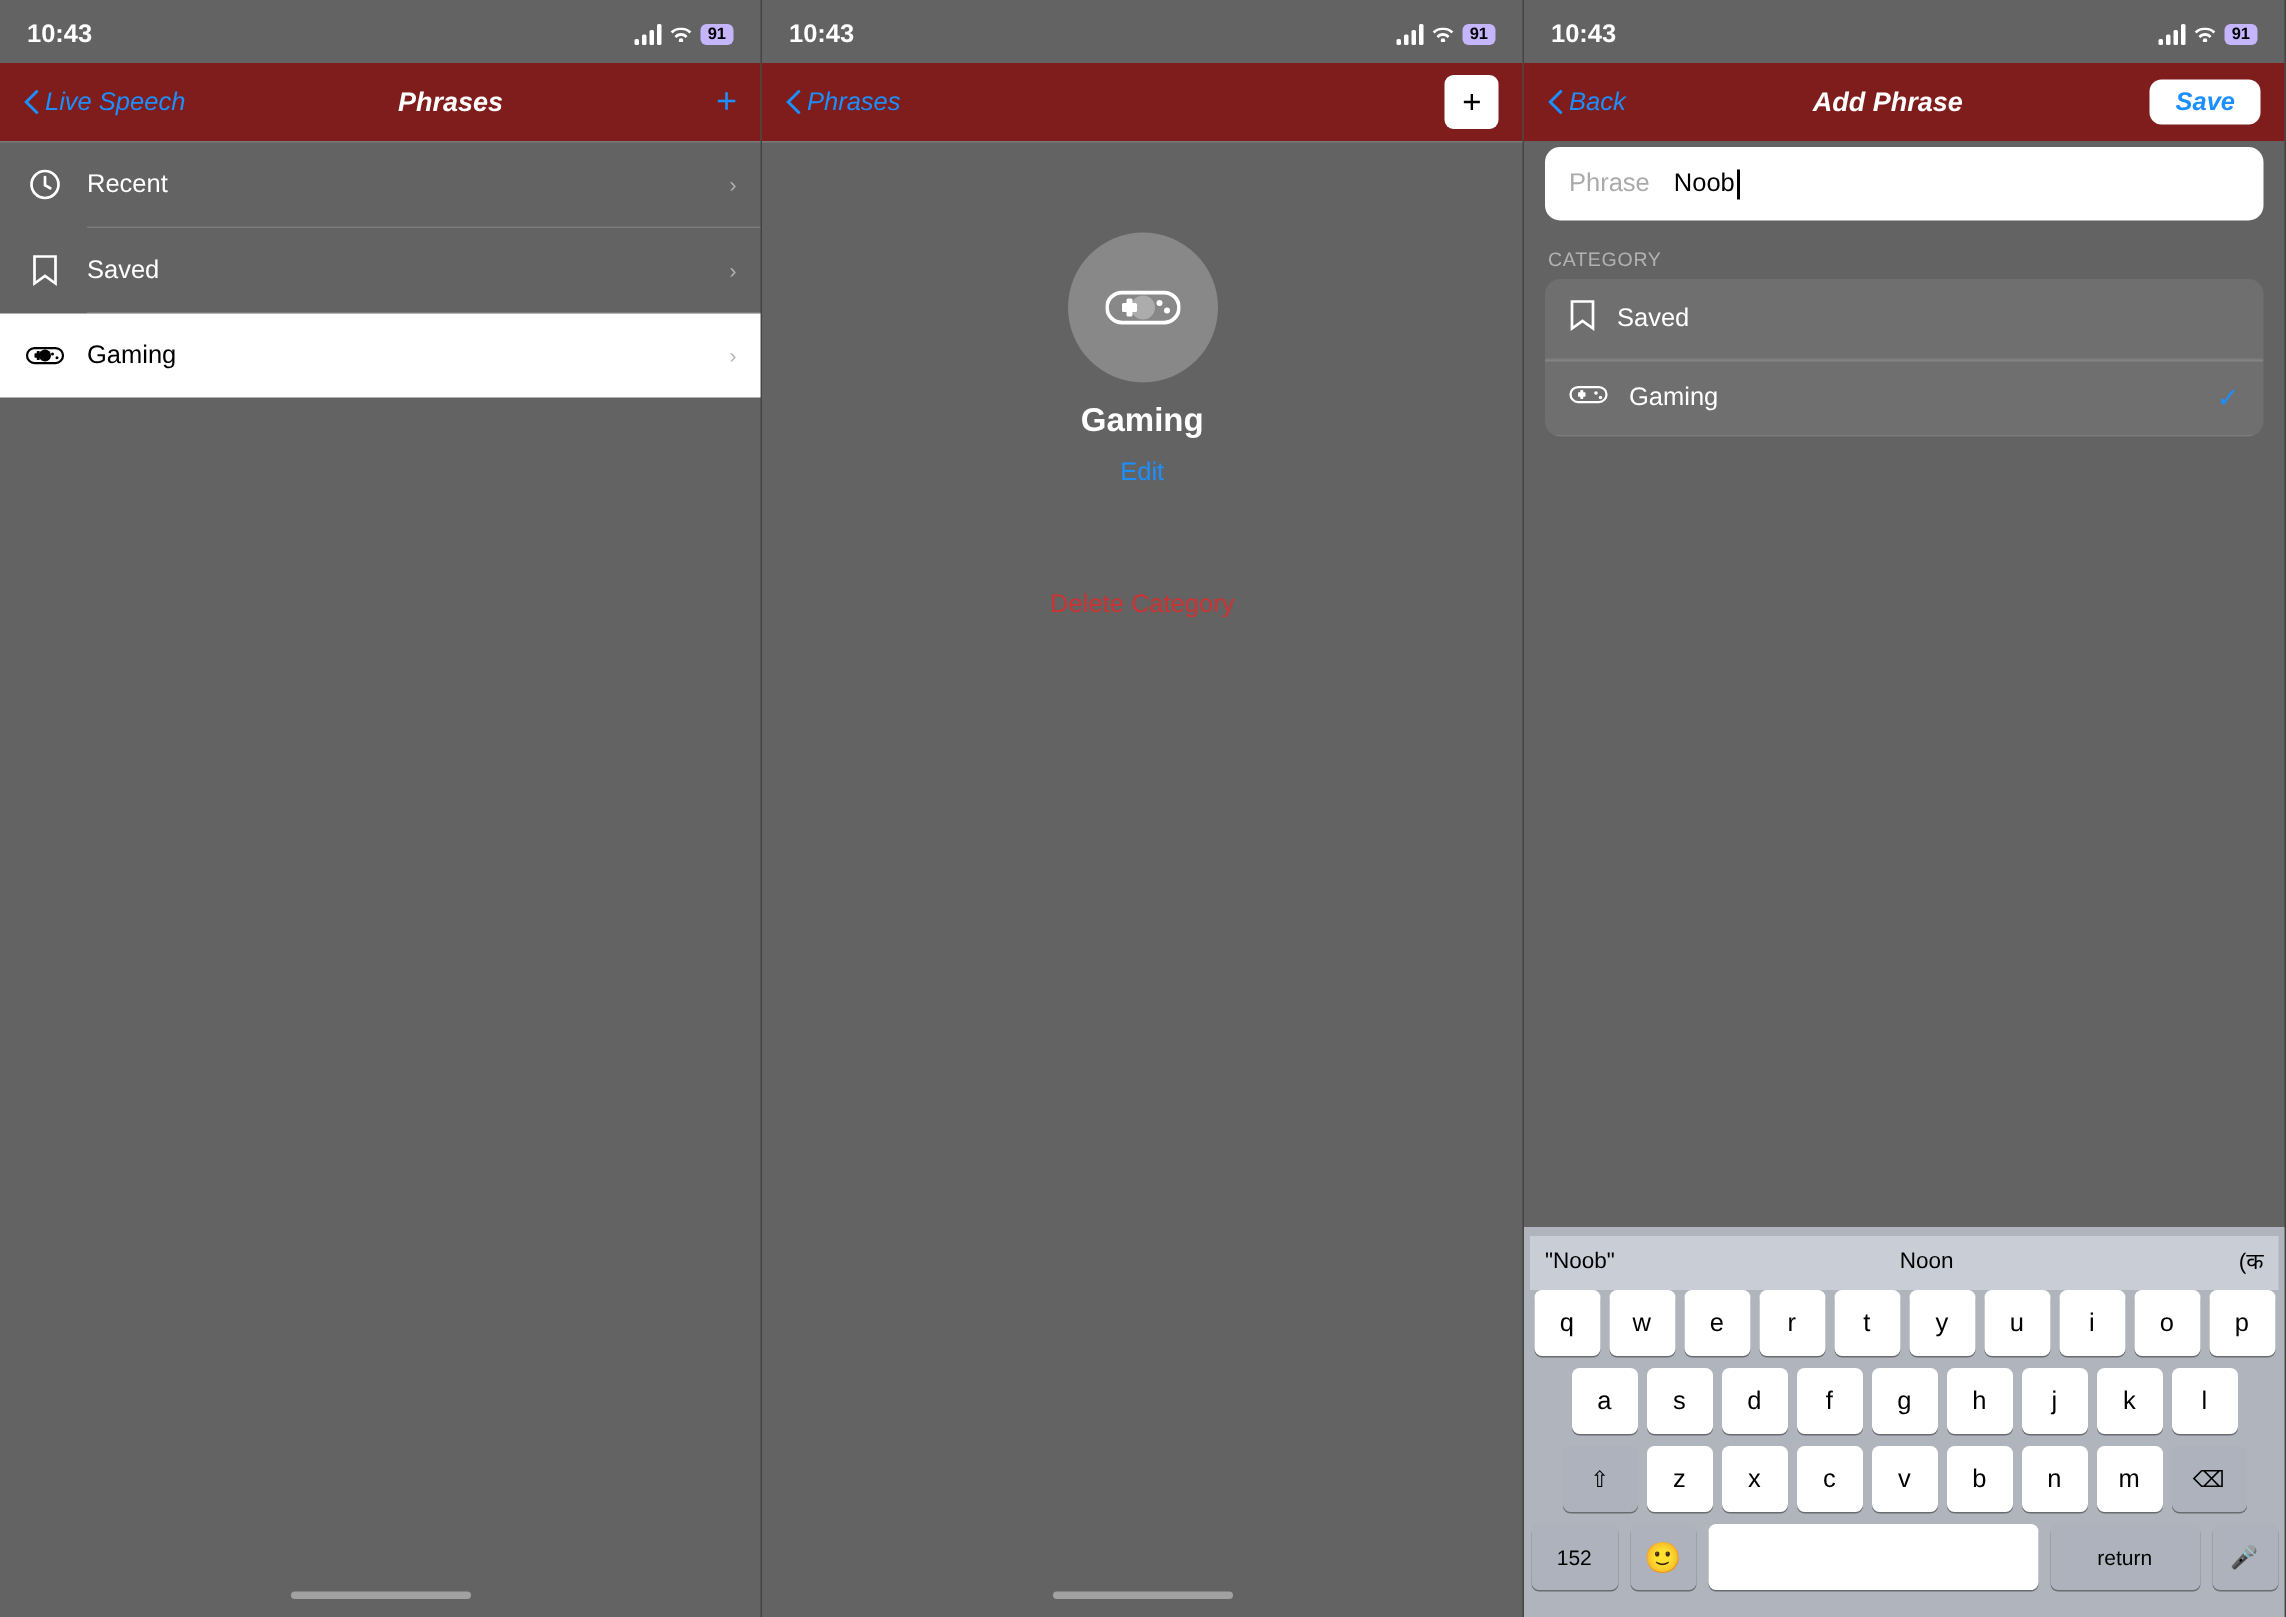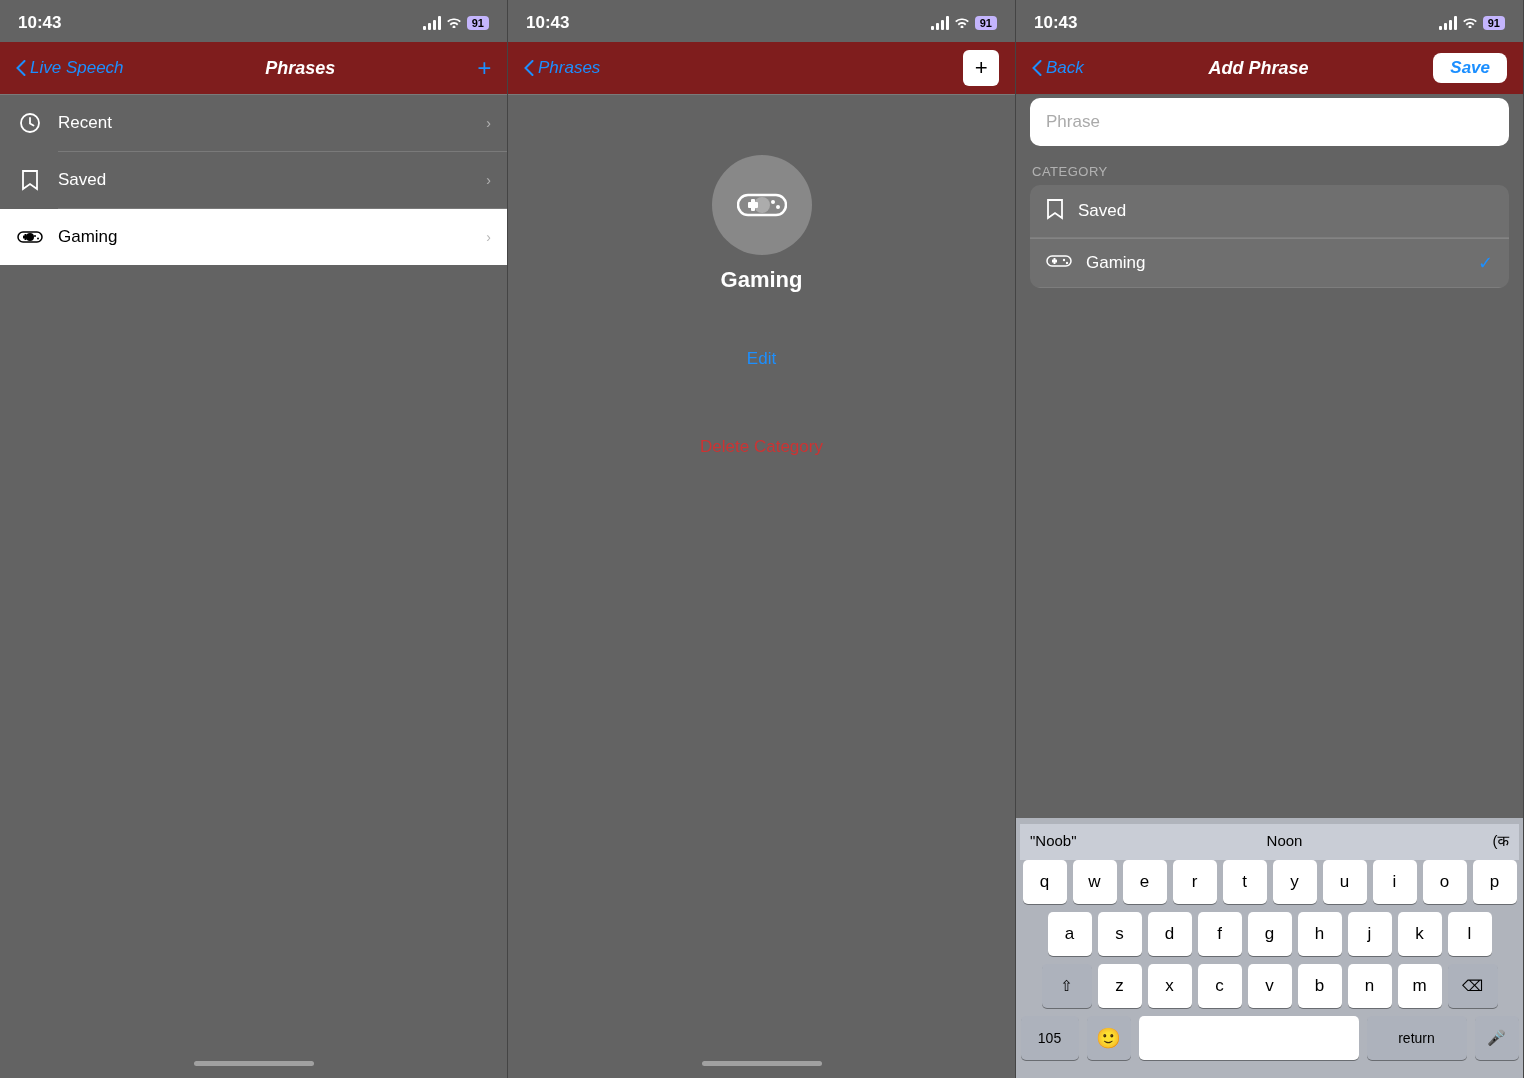--- a/index.html
+++ b/index.html
@@ -169,21 +169,20 @@
     }
     .category-name {
       font-size: 22px;
       font-weight: 700;
       color: #fff;
     }
     .category-edit {
       font-size: 17px;
       color: #1C8FFF;
       cursor: pointer;
-      margin-top: 44px;
     }
     .delete-category {
       margin-top: 56px;
       font-size: 17px;
       color: #CC3333;
       cursor: pointer;
     }
 
     
     .phrase-input-row {
@@ -479,20 +478,23 @@
           <path d="M8.5 1L1.5 8l7 7" stroke="#1C8FFF" stroke-width="2" fill="none" stroke-linecap="round"></path>
         </svg>
       <span>Back</span>
     </div>
     <span class="nav-title">Add Phrase</span>
     <div class="nav-save">Save</div>
   </div>
 
   <div class="phrase-input-row">
     <span class="phrase-label">Phrase</span>
+    <span class="phrase-input-text" style="position:relative;">
+      <span>Noob</span><span style="display:inline-block;width:2px;height:20px;background:#000;vertical-align:middle;margin-left:1px;animation:blink 1s step-end infinite;"></span>
+    </span>
   </div>
 
   <div class="section-header">CATEGORY</div>
 
   <div style="background:rgba(255,255,255,0.08); margin: 0 14px; border-radius:10px; overflow:hidden;">
 
     <div class="category-list-item">
       <div class="item-icon">
         <svg width="18" height="22" viewBox="0 0 18 22" fill="none">
           <path d="M2 2h14v18l-7-5-7 5V2z" stroke="white" stroke-width="1.8"></path>
@@ -556,21 +558,21 @@
       <div class="key">x</div>
       <div class="key">c</div>
       <div class="key">v</div>
       <div class="key">b</div>
       <div class="key">n</div>
       <div class="key">m</div>
       <div class="key dark delete">⌫</div>
     </div>
 
     <div class="keyboard-row" style="gap:8px">
-      <div class="key dark numbers">105</div>
+      <div class="key dark numbers">152</div>
       <div class="key dark" style="font-size:20px;">🙂</div>
       <div class="key space" style="min-width:180px;"></div>
       <div class="key dark return">return</div>
       <div class="key dark mic">🎤</div>
     </div>
   </div>
 
 </div>
 
 <style>

